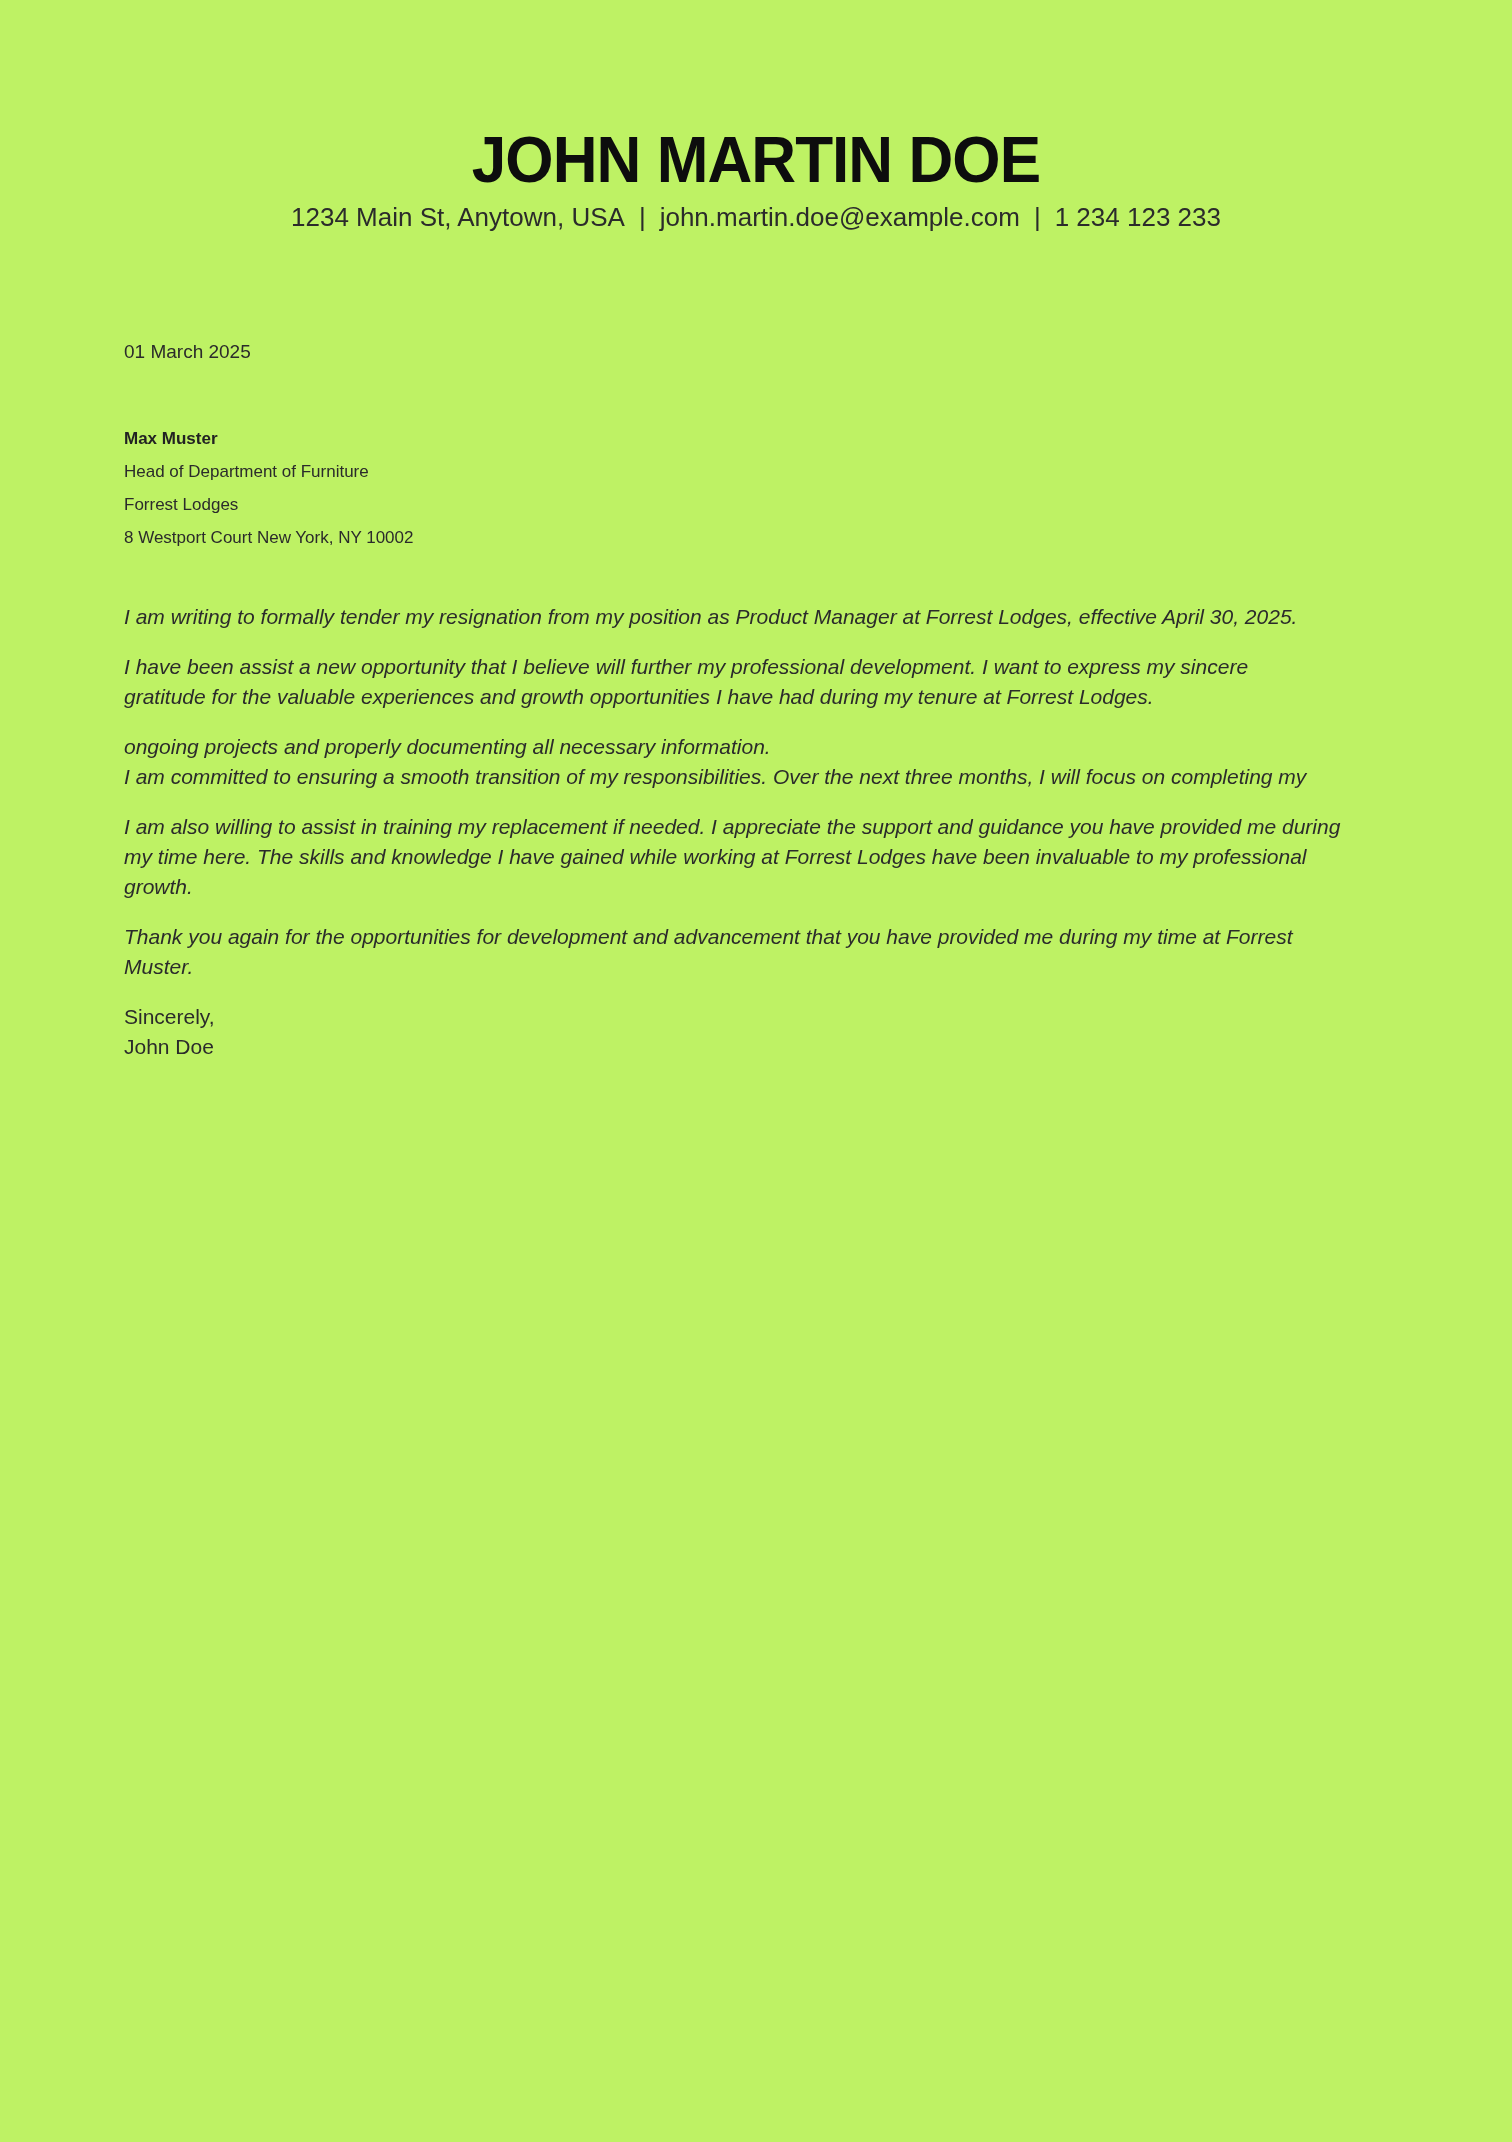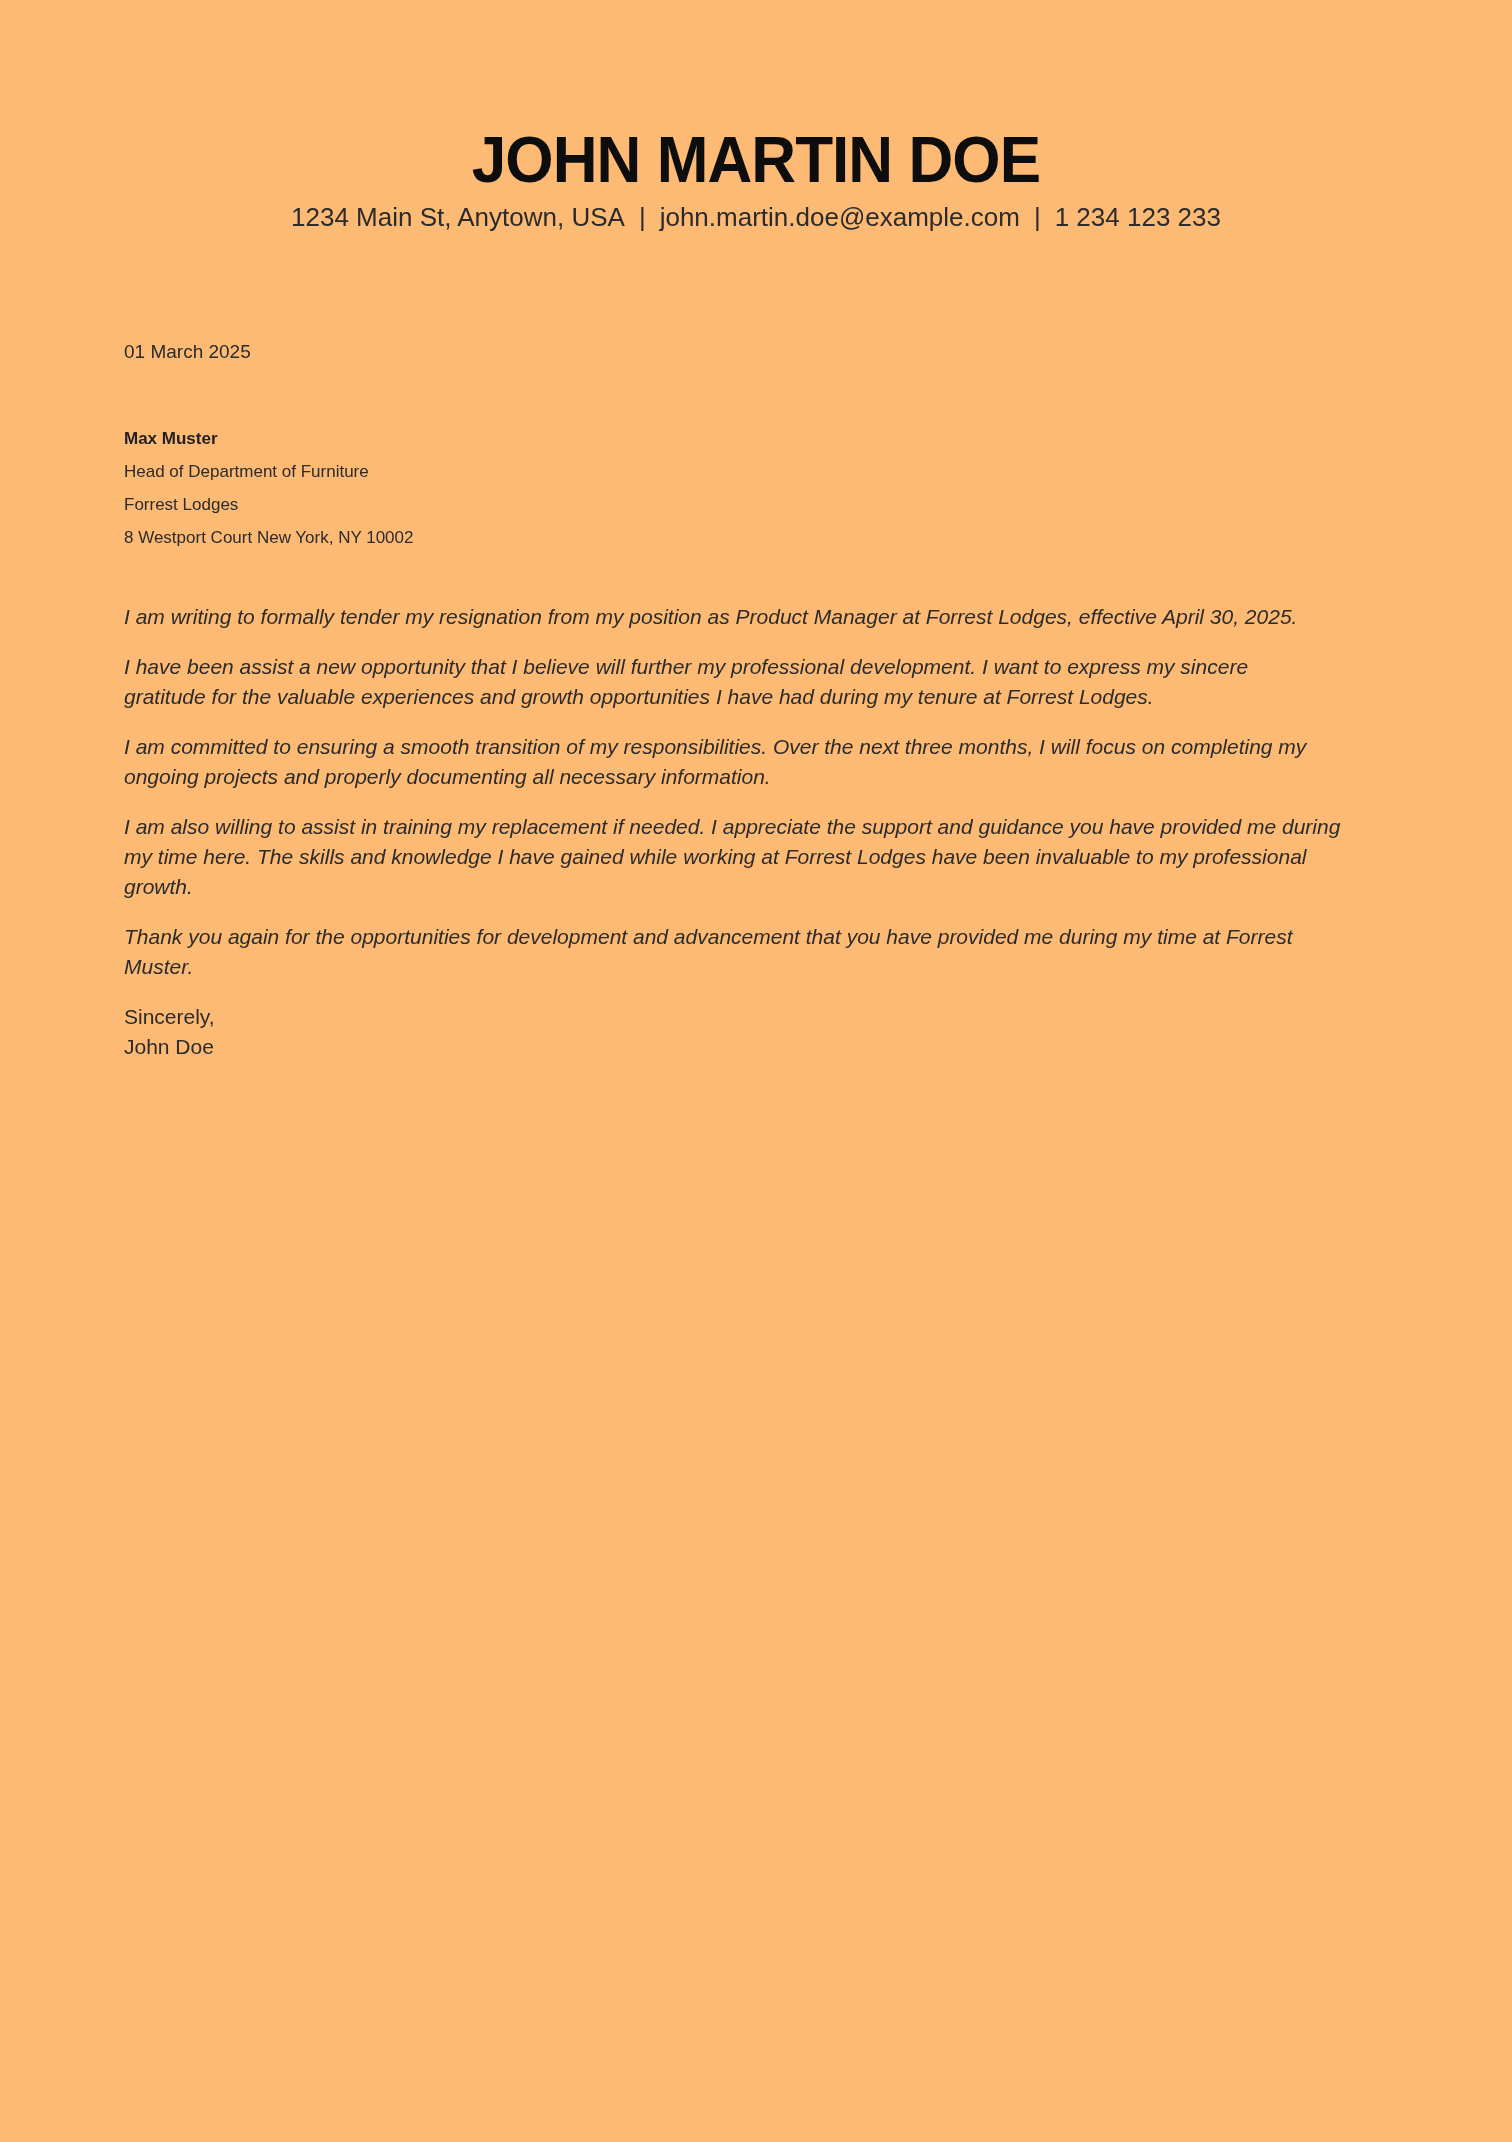--- a/index.html
+++ b/index.html
@@ -3,21 +3,21 @@
 <meta charset="utf-8">
 <style>
   * { margin: 0; padding: 0; box-sizing: border-box; }
   html, body {
     background: #ffffff;
     font-family: "Liberation Sans", "DejaVu Sans", sans-serif;
   }
   .page {
     width: 1512px;
     height: 2142px;
-    background: #fdba74;
+    background: #bef264;
     padding: 0 124px;
     overflow: hidden;
     position: relative;
   }
   
   .letter-header {
     margin-top: 128px;
     text-align: center;
   }
   .name-title {
@@ -102,22 +102,22 @@
 
   <div class="letter-body">
     <p class="paragraph">
       <span class="line">I am writing to formally tender my resignation from my position as Product Manager at Forrest Lodges, effective April 30, 2025.</span>
     </p>
     <p class="paragraph">
       <span class="line">I have been assist a new opportunity that I believe will further my professional development. I want to express my sincere</span>
       <span class="line">gratitude for the valuable experiences and growth opportunities I have had during my tenure at Forrest Lodges.</span>
     </p>
     <p class="paragraph">
+      <span class="line">ongoing projects and properly documenting all necessary information.</span>
       <span class="line">I am committed to ensuring a smooth transition of my responsibilities. Over the next three months, I will focus on completing my</span>
-      <span class="line">ongoing projects and properly documenting all necessary information.</span>
     </p>
     <p class="paragraph">
       <span class="line">I am also willing to assist in training my replacement if needed. I appreciate the support and guidance you have provided me during</span>
       <span class="line">my time here. The skills and knowledge I have gained while working at Forrest Lodges have been invaluable to my professional</span>
       <span class="line">growth.</span>
     </p>
     <p class="paragraph">
       <span class="line">Thank you again for the opportunities for development and advancement that you have provided me during my time at Forrest</span>
       <span class="line">Muster.</span>
     </p>

